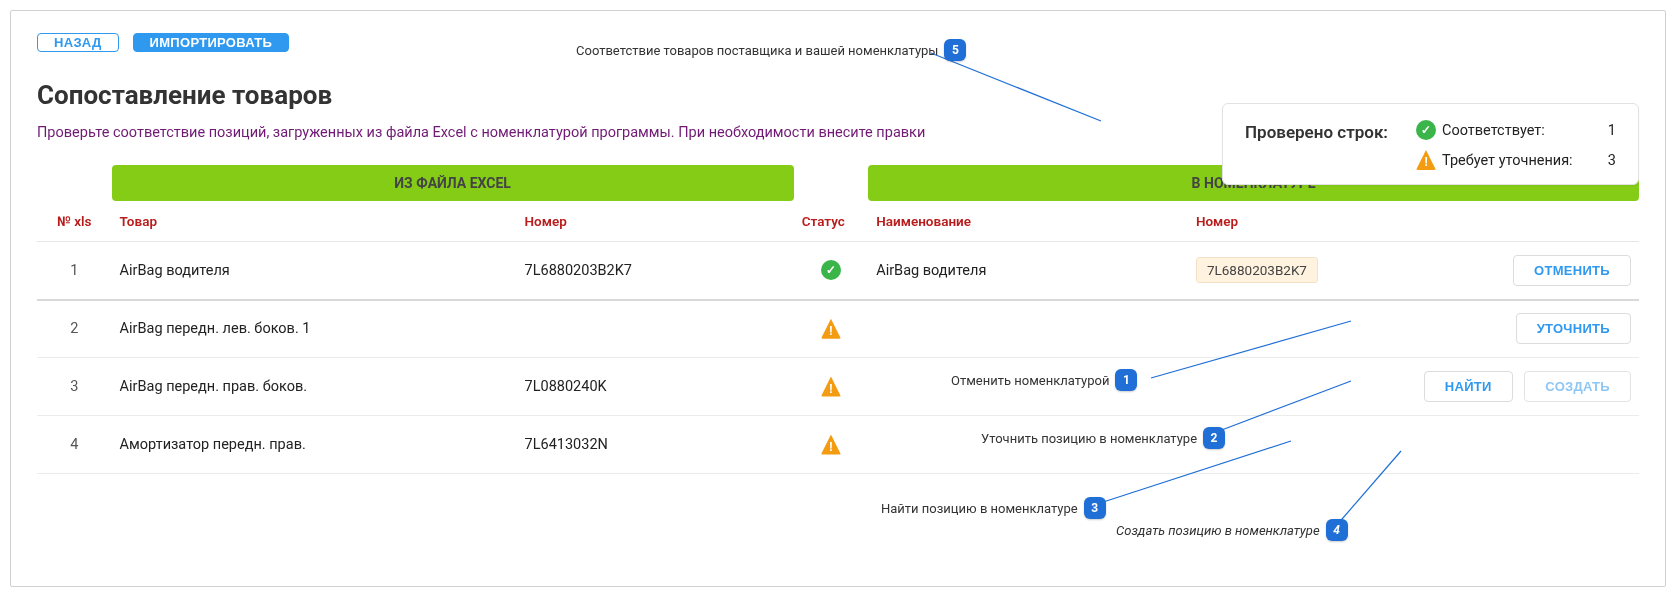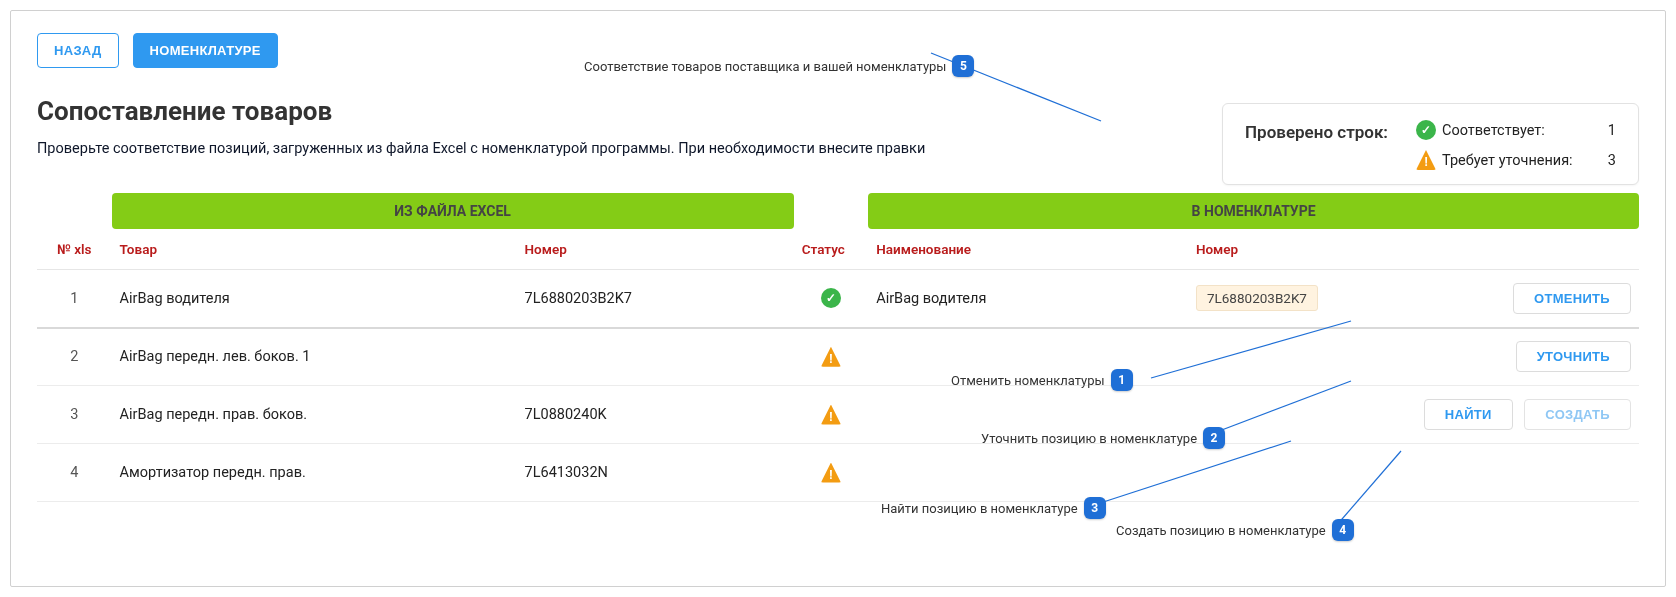--- a/index.html
+++ b/index.html
@@ -17,21 +17,21 @@
     border: 1px solid #d0d0d0;
     border-radius: 2px;
     padding: 22px 26px 30px 26px;
     background: #fff;
     position: relative;
     height: 100%;
   }
   .top-buttons { display: flex; gap: 14px; margin-bottom: 28px; }
   .btn {
     border-radius: 4px;
-    padding: 9px 16px;
+    padding: 1px 16px;
     font-weight: 700;
     font-size: 13px;
     letter-spacing: 0.3px;
     cursor: pointer;
     border: 1px solid transparent;
     background: #fff;
   }
   .btn-outline {
     border-color: #2f99f0;
     color: #2f99f0;
@@ -42,22 +42,22 @@
     border-color: #2f99f0;
   }
   .page-title {
     font-size: 26px;
     font-weight: 700;
     color: #333;
     margin-bottom: 14px;
   }
   .page-subtitle {
     font-size: 14.5px;
-    color: #0f172a;
-    margin-bottom: 36px;
+    color: #701a75;
+    margin-bottom: 24px;
   }
   .status-panel {
     position: absolute;
     top: 92px;
     right: 26px;
     border: 1px solid #e2e2e2;
     border-radius: 6px;
     padding: 16px 22px 14px 22px;
     display: flex;
     align-items: flex-start;
@@ -173,21 +173,21 @@
   }
   svg.lines { position: absolute; top: 0; left: 0; pointer-events: none; }
 </style>
 </head>
 <body>
 
 <div class="page">
 
   <div class="top-buttons">
     <button class="btn btn-outline">НАЗАД</button>
-    <button class="btn btn-primary">НОМЕНКЛАТУРЕ</button>
+    <button class="btn btn-primary">ИМПОРТИРОВАТЬ</button>
   </div>
 
   <h1 class="page-title">Сопоставление товаров</h1>
   <p class="page-subtitle">Проверьте соответствие позиций, загруженных из файла Excel с номенклатурой программы. При необходимости внесите правки</p>
 
   <div class="status-panel">
     <div class="label-main">Проверено строк:</div>
     <div class="status-rows">
       <div class="status-row">
         <span class="status-icon"><span class="icon-ok">✓</span></span>
@@ -274,34 +274,34 @@
   <svg class="lines" width="1620" height="570">
     <g stroke="#1f6fd6" stroke-width="1.2" fill="none">
       <line x1="920" y1="42" x2="1090" y2="110"></line>
       <line x1="1140" y1="367" x2="1340" y2="310"></line>
       <line x1="1195" y1="425" x2="1340" y2="370"></line>
       <line x1="1080" y1="495" x2="1280" y2="430"></line>
       <line x1="1325" y1="515" x2="1390" y2="440"></line>
     </g>
   </svg>
 
-  <div class="annot" style="top:44px; left:565px;margin-left:8px;">
+  <div class="annot" style="top:28px; left:565px;">
     <span>Соответствие товаров поставщика и вашей номенклатуры</span>
       <span class="badge">5</span>
   </div>
   <div class="annot" style="top:358px; left:940px;">
-    <span>Отменить номенклатуры</span>
+    <span>Отменить номенклатурой</span>
       <span class="badge">1</span>
   </div>
   <div class="annot" style="top:416px; left:970px;">
     <span>Уточнить позицию в номенклатуре</span>
       <span class="badge">2</span>
   </div>
   <div class="annot" style="top:486px; left:870px;">
     <span>Найти позицию в номенклатуре</span>
       <span class="badge">3</span>
   </div>
-  <div class="annot" style="top:508px; left:1105px;">
+  <div class="annot" style="top:508px; left:1105px;font-style:italic;">
     <span>Создать позицию в номенклатуре</span>
       <span class="badge">4</span>
   </div>
 
 </div>
 
 </body></html>

